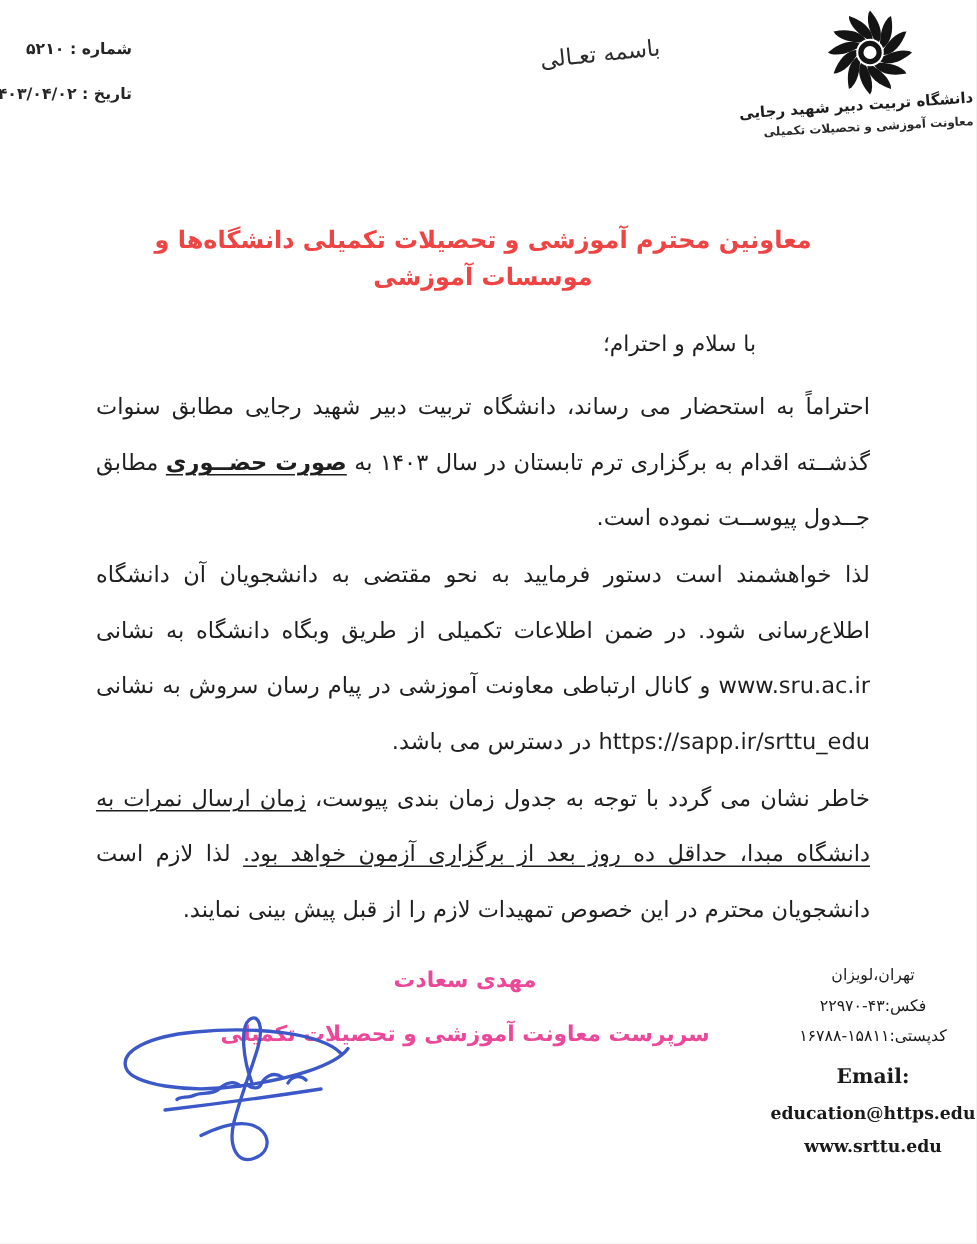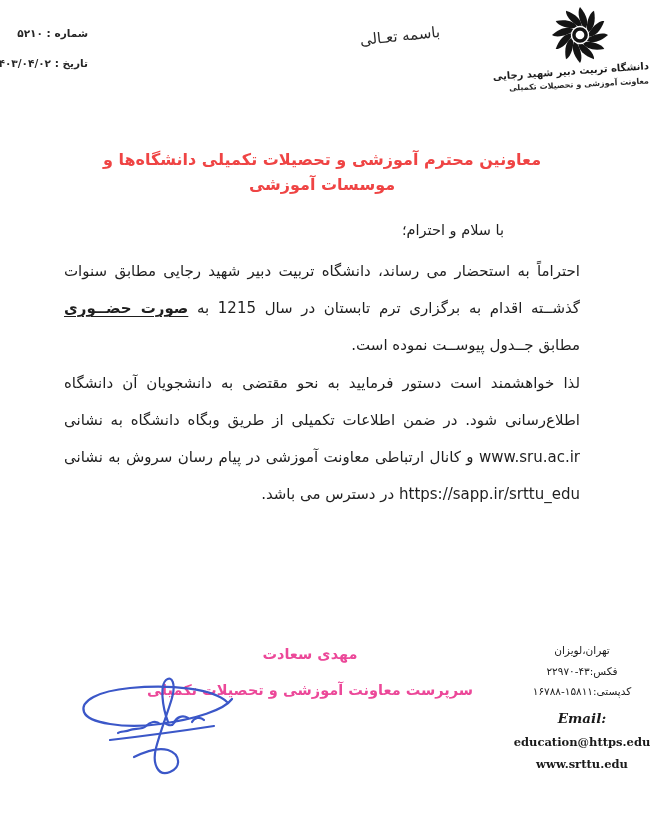--- a/index.html
+++ b/index.html
@@ -58,21 +58,21 @@
   .handsign { position:absolute; left:64px; top:676px; }
   
   .contact {
     position:absolute; right:0; top:640px; width:138px;
     direction:rtl; text-align:center; font-size:10.5px; color:#1a1a1a;
   }
   .c-line { line-height:20.5px; white-space:nowrap; }
   .c-num { direction:ltr; unicode-bidi:embed; }
   .c-email-label {
     direction:ltr; font-family:"DejaVu Serif", serif; font-weight:bold;
-    font-size:13.5px; margin-top:7px; line-height:18px;font-style:italic;
+    font-size:13.5px; margin-top:7px; line-height:18px;
   }
   .c-email, .c-web {
     direction:ltr; font-family:"DejaVu Serif", serif; font-weight:bold;
     font-size:11.5px; margin-top:8px; line-height:14px;
   }
 </style>
 </head>
 <body>
 
 <div class="page">
@@ -104,22 +104,23 @@
       <circle r="6.3" fill="#ffffff" stroke="#141414" stroke-width="3.6"></circle>
     </svg>
     <div class="logo-uni">دانشگاه تربیت دبیر شهید رجایی</div>
     <div class="logo-dept">معاونت آموزشی و تحصیلات تکمیلی</div>
   </div>
 
   <div class="body">
     <div class="recipient">معاونین محترم آموزشی و تحصیلات تکمیلی دانشگاه‌ها و موسسات آموزشی</div>
     <div class="salutation">با سلام و احترام؛</div>
     <div class="paras">
-      <p><span>احتراماً به استحضار می رساند، دانشگاه تربیت دبیر شهید رجایی مطابق سنوات گذشــته اقدام به برگزاری ترم تابستان در سال 1215 به </span><span class="hl-bold-underline">صورت حضــوری</span><span> مطابق جــدول پیوســت نموده است.</span></p>
+      <p><span>احتراماً به استحضار می رساند، دانشگاه تربیت دبیر شهید رجایی مطابق سنوات گذشــته اقدام به برگزاری ترم تابستان در سال ۱۴۰۳ به </span><span class="hl-bold-underline">صورت حضــوری</span><span> مطابق جــدول پیوســت نموده است.</span></p>
       <p><span>لذا خواهشمند است دستور فرمایید به نحو مقتضی به دانشجویان آن دانشگاه اطلاع‌رسانی شود. در ضمن اطلاعات تکمیلی از طریق وبگاه دانشگاه به نشانی </span><span class="latin">www.sru.ac.ir</span><span> و کانال ارتباطی معاونت آموزشی در پیام رسان سروش به نشانی </span><span class="latin">https://sapp.ir/srttu_edu</span><span> در دسترس می باشد.</span></p>
+      <p><span>خاطر نشان می گردد با توجه به جدول زمان بندی پیوست، </span><span class="hl-underline">زمان ارسال نمرات به دانشگاه مبدا، حداقل ده روز بعد از برگزاری آزمون خواهد بود.</span><span> لذا لازم است دانشجویان محترم در این خصوص تمهیدات لازم را از قبل پیش بینی نمایند.</span></p>
     </div>
   </div>
 
   <div class="sig">
     <div class="sig-name">مهدی سعادت</div>
     <div class="sig-title">سرپرست معاونت آموزشی و تحصیلات تکمیلی</div>
   </div>
 
   <svg class="handsign" width="190" height="110" viewBox="0 0 190 110" aria-hidden="true">
     <g fill="none" stroke="#3b57c8" stroke-width="2.2" stroke-linecap="round" stroke-linejoin="round">

